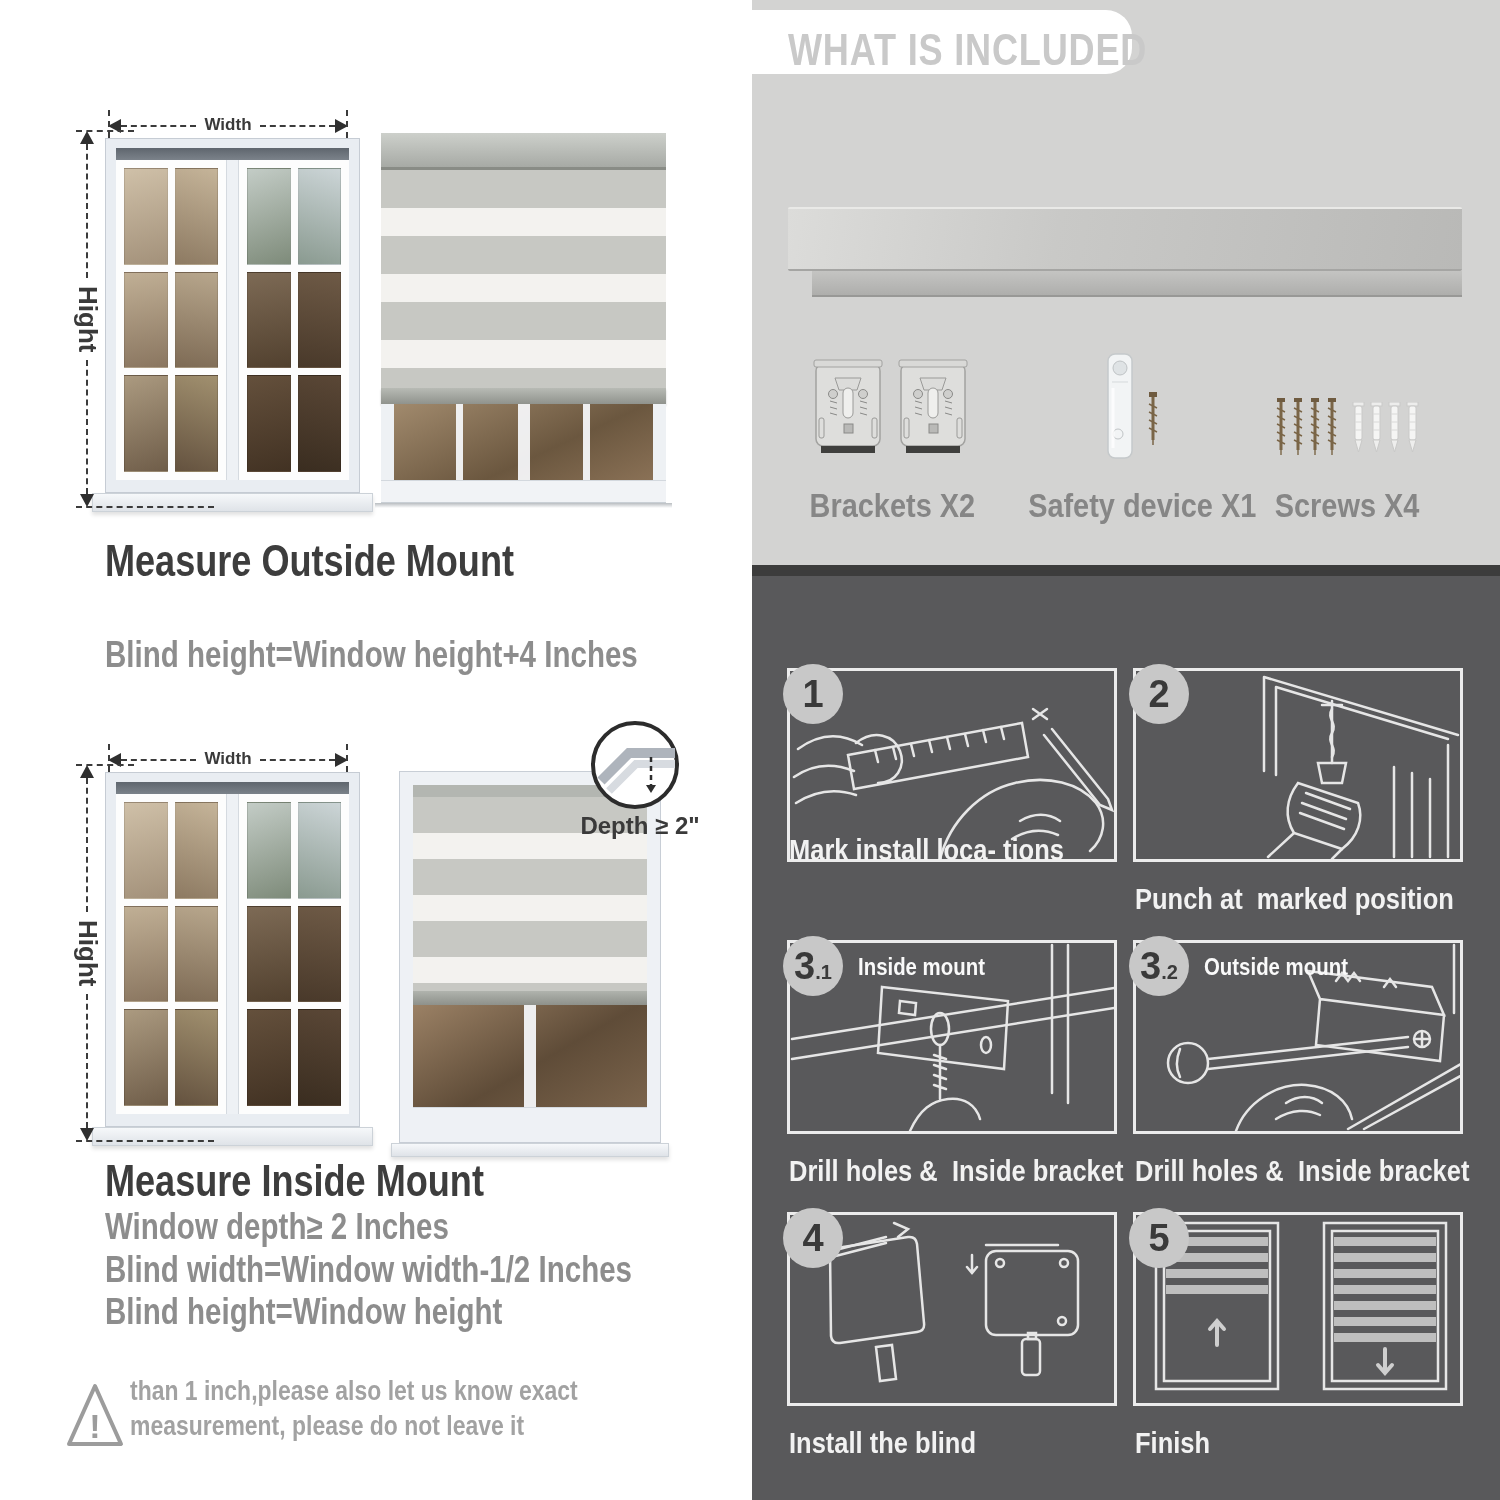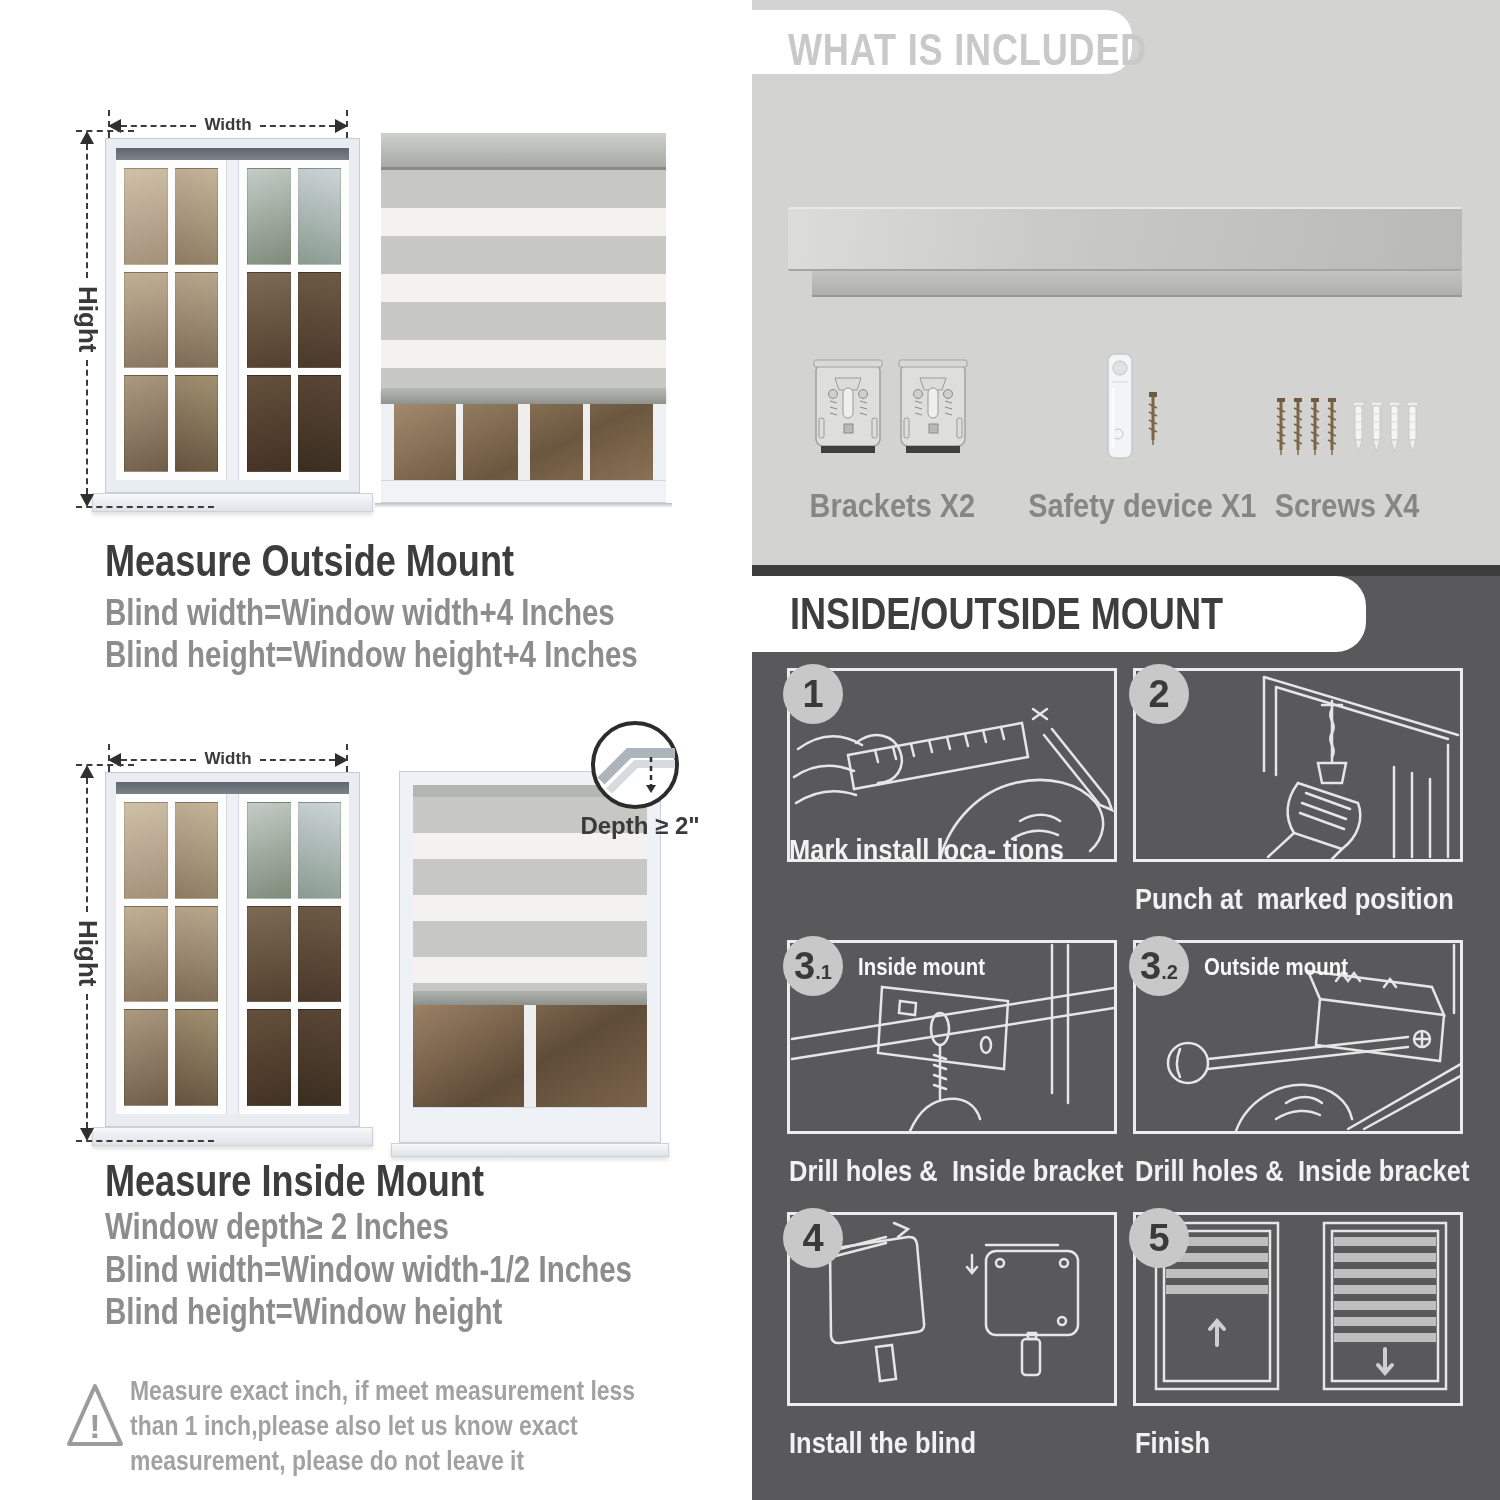--- a/index.html
+++ b/index.html
@@ -157,22 +157,20 @@
       <div class="uv" style="left:24%"></div>
       <div class="uv c2"></div>
       <div class="uv" style="left:73%"></div>
     </div>
     <div class="bframe"></div>
     <div class="bshadow"></div>
   </div>
 
   <div class="abs h1" style="left:105px;top:536px">
     <span class="cx">Measure Outside Mount</span></div>
-  <div class="abs b1" style="left:105px;top:592px">
-    <span class="cx">Blind width=Window width+4 Inches</span></div>
   <div class="abs b1" style="left:105px;top:634px">
     <span class="cx">Blind height=Window height+4 Inches</span></div>
 
   <div class="abs wa" style="left:108px;top:746px;width:240px">
     <div class="tv" style="left:0"></div>
     <div class="tv" style="right:0"></div>
     <div class="al"></div>
     <div class="hd"></div>
     <div class="wlabel">Width</div>
     <div class="hd"></div>
@@ -241,21 +239,20 @@
   <div class="abs b1" style="left:105px;top:1249px">
     <span class="cx">Blind width=Window width-1/2 Inches</span></div>
   <div class="abs b1" style="left:105px;top:1291px">
     <span class="cx">Blind height=Window height</span></div>
 
   <svg class="abs" style="left:66px;top:1378px" width="58" height="74" viewBox="0 0 58 74">
     <path d="M29,8 L55,66 H3 Z" stroke="#9c9c9c" stroke-width="4" stroke-linejoin="round" fill="none"></path>
     <text x="29" y="60" text-anchor="middle" font-size="34" font-weight="bold" fill="#9c9c9c">!</text>
   </svg>
   <div class="abs" style="left:130px;top:1374px;width:530px">
-    <div class="wline"><span class="cx" style="transform:scaleX(.85)">Measure exact inch, if meet measurement less</span></div>
     <div class="wline"><span class="cx" style="transform:scaleX(.85)">than 1 inch,please also let us know exact</span></div>
     <div class="wline"><span class="cx" style="transform:scaleX(.85)">measurement, please do not leave it</span></div>
   </div>
 
   <div class="abs rt-bg"></div>
   <div class="abs banner-inc">
     <span class="cx">WHAT IS INCLUDED</span>
   </div>
   <div class="abs bar-top"></div>
   <div class="abs bar-bot"></div>
@@ -358,23 +355,20 @@
 
   <div class="abs pr-label" style="left:792px;top:486px;width:200px">
     <span class="cxc">Brackets X2</span></div>
   <div class="abs pr-label" style="left:1008px;top:486px;width:240px">
     <span class="cxc">Safety device X1</span></div>
   <div class="abs pr-label" style="left:1247px;top:486px;width:200px">
     <span class="cxc">Screws X4</span></div>
 
   <div class="abs rb-div"></div>
   <div class="abs rb-bg"></div>
-  <div class="abs banner-mnt">
-    <span class="cx">INSIDE/OUTSIDE MOUNT</span>
-  </div>
 
   <div class="abs panel" style="left:787px;top:668px"></div>
   <div class="abs panel" style="left:1133px;top:668px"></div>
   <div class="abs panel" style="left:787px;top:940px"></div>
   <div class="abs panel" style="left:1133px;top:940px"></div>
   <div class="abs panel" style="left:787px;top:1212px"></div>
   <div class="abs panel" style="left:1133px;top:1212px"></div>
 
   <svg class="abs psvg" style="left:790px;top:671px" width="324" height="188" viewBox="0 0 324 188">
     <g stroke="#e6e6e6" stroke-width="2.5" fill="none" stroke-linecap="round">

